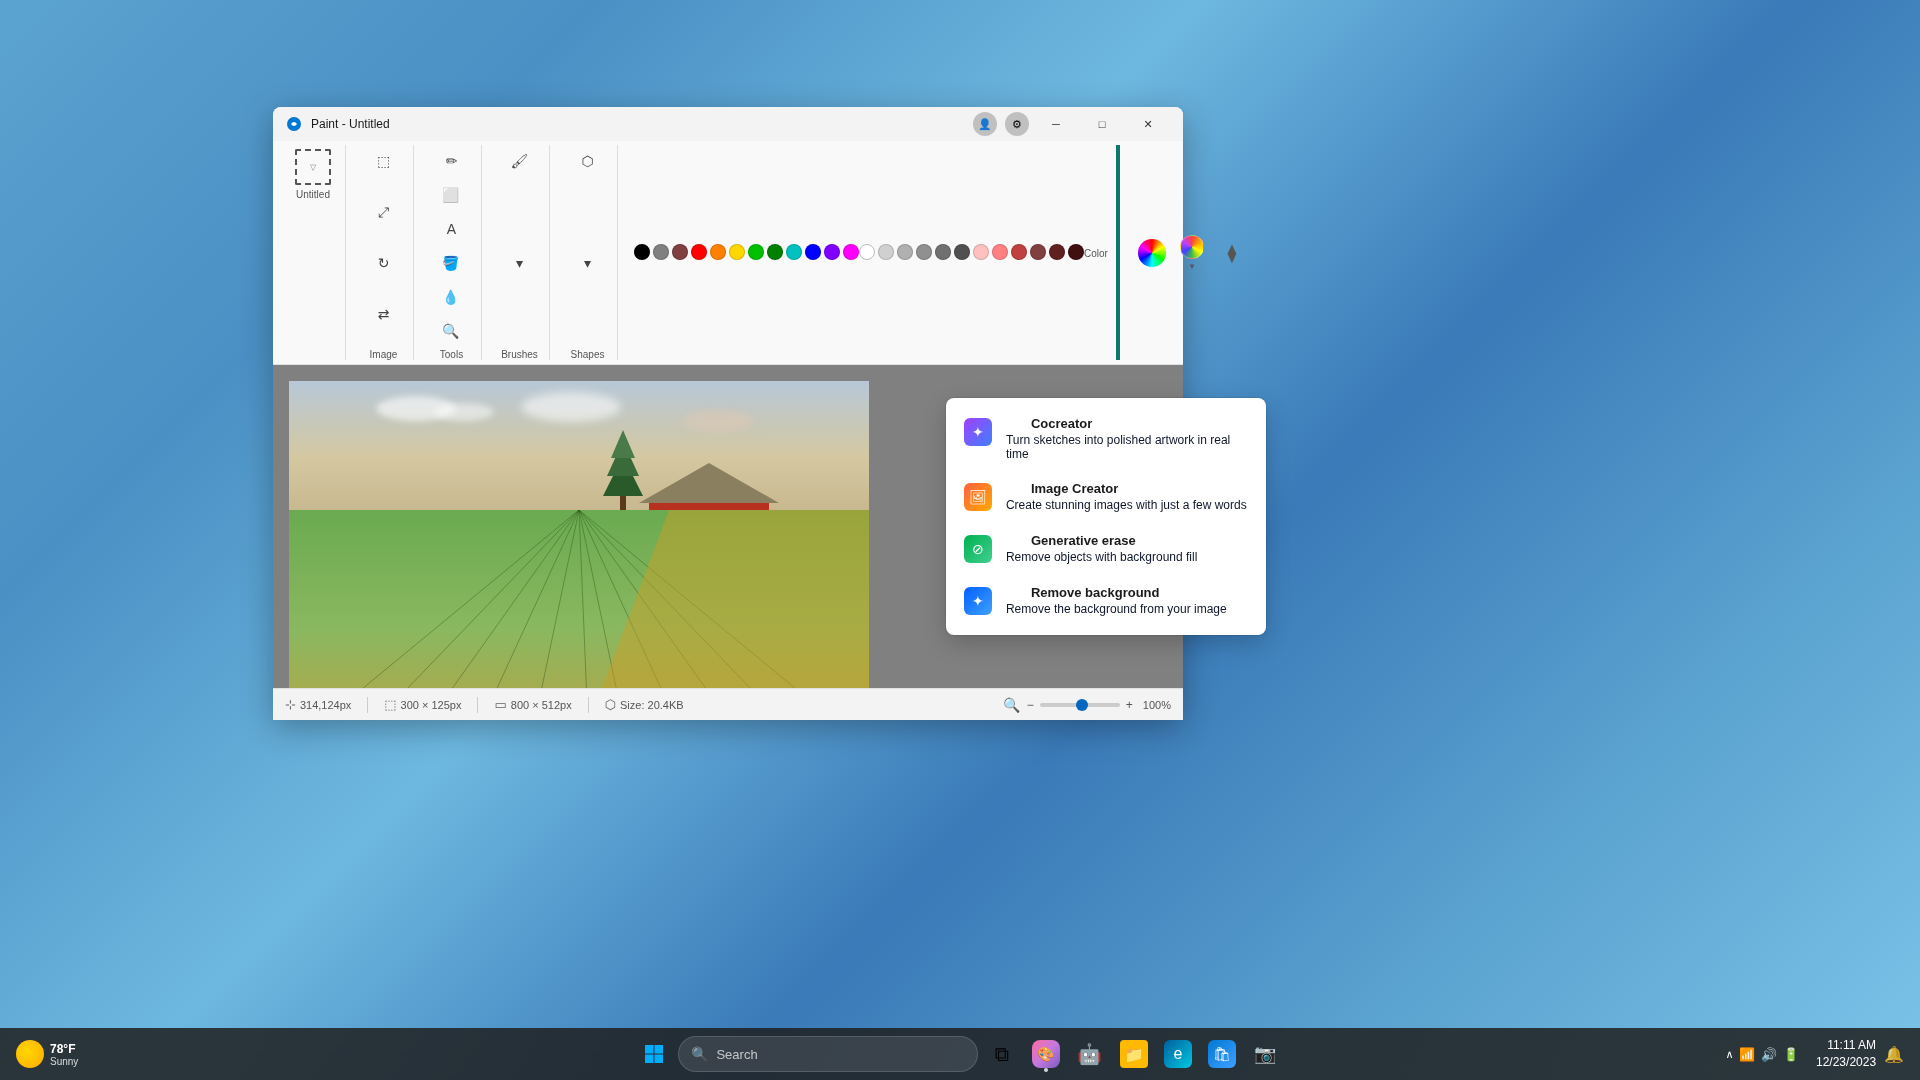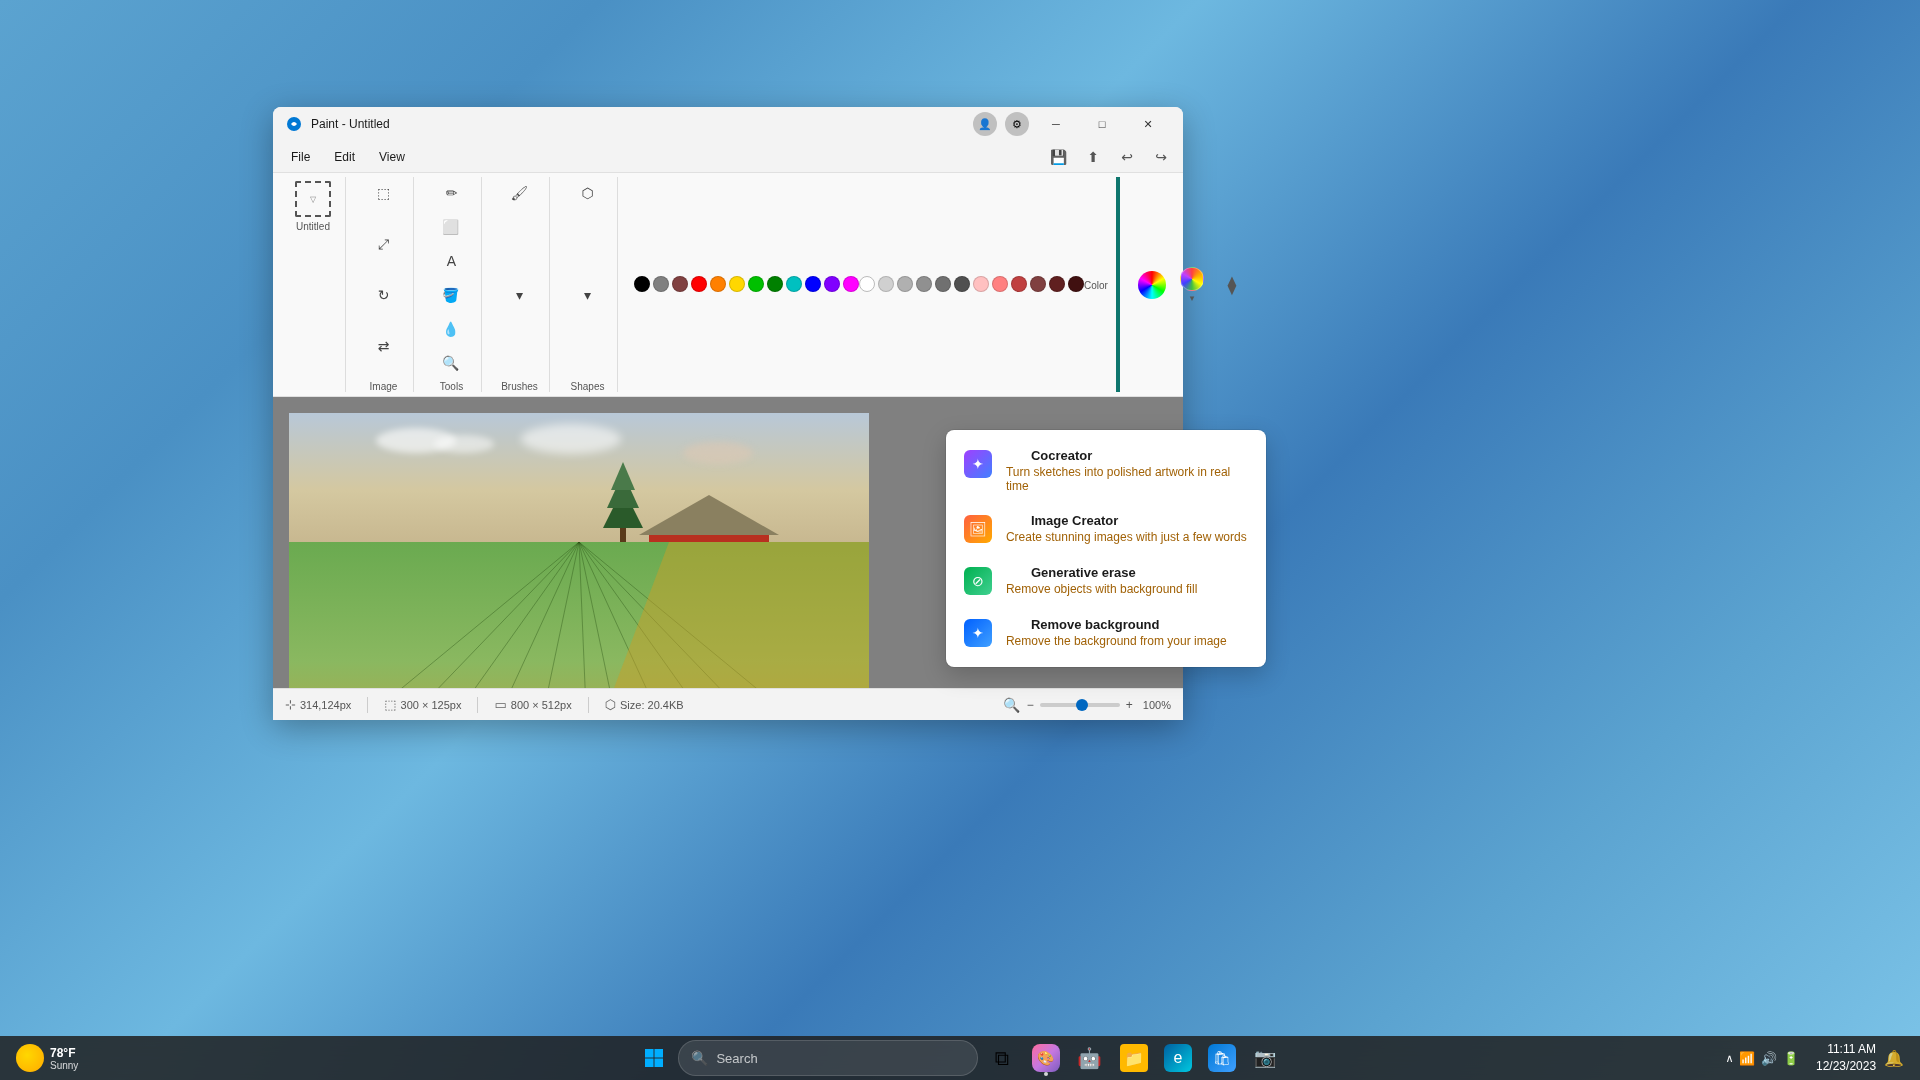--- a/index.html
+++ b/index.html
@@ -358,30 +358,30 @@
     .ai-menu-text { flex: 1; }
     .ai-menu-title {
       font-size: 13px;
       font-weight: 600;
       color: #1a1a1a;
       margin-bottom: 2px;
       margin-left: 25px;
     }
     .ai-menu-desc {
       font-size: 12px;
-      color: #a16207;
+      color: #0f172a;
     }
 
     
     .taskbar {
       position: absolute;
       bottom: 0;
       left: 0;
       right: 0;
-      height: 44px;
+      height: 52px;
       background: rgba(30,30,30,0.85);
       backdrop-filter: blur(20px);
       display: flex;
       align-items: center;
       justify-content: center;
     }
     .taskbar-center {
       display: flex;
       align-items: center;
       gap: 4px;
@@ -564,31 +564,20 @@
       <div class="title-bar-right-icon">👤</div>
       <div class="title-bar-right-icon">⚙</div>
     </div>
     <div class="title-bar-controls">
       <button class="title-btn">─</button>
       <button class="title-btn">□</button>
       <button class="title-btn close">✕</button>
     </div>
   </div>
 
-  <div class="menu-bar">
-    <span class="menu-item">File</span>
-    <span class="menu-item">Edit</span>
-    <span class="menu-item">View</span>
-    <div class="menu-bar-icons">
-      <div class="menu-icon-btn">💾</div>
-      <div class="menu-icon-btn">⬆</div>
-      <div class="menu-icon-btn">↩</div>
-      <div class="menu-icon-btn">↪</div>
-    </div>
-  </div>
 
   <div class="ribbon">
 
     <div class="selection-section">
       <div class="selection-btn">
         <div class="selection-icon">
           <span style="font-size:8px; color:#888">▽</span>
         </div>
       </div>
       <div class="ribbon-label">Untitled</div>

